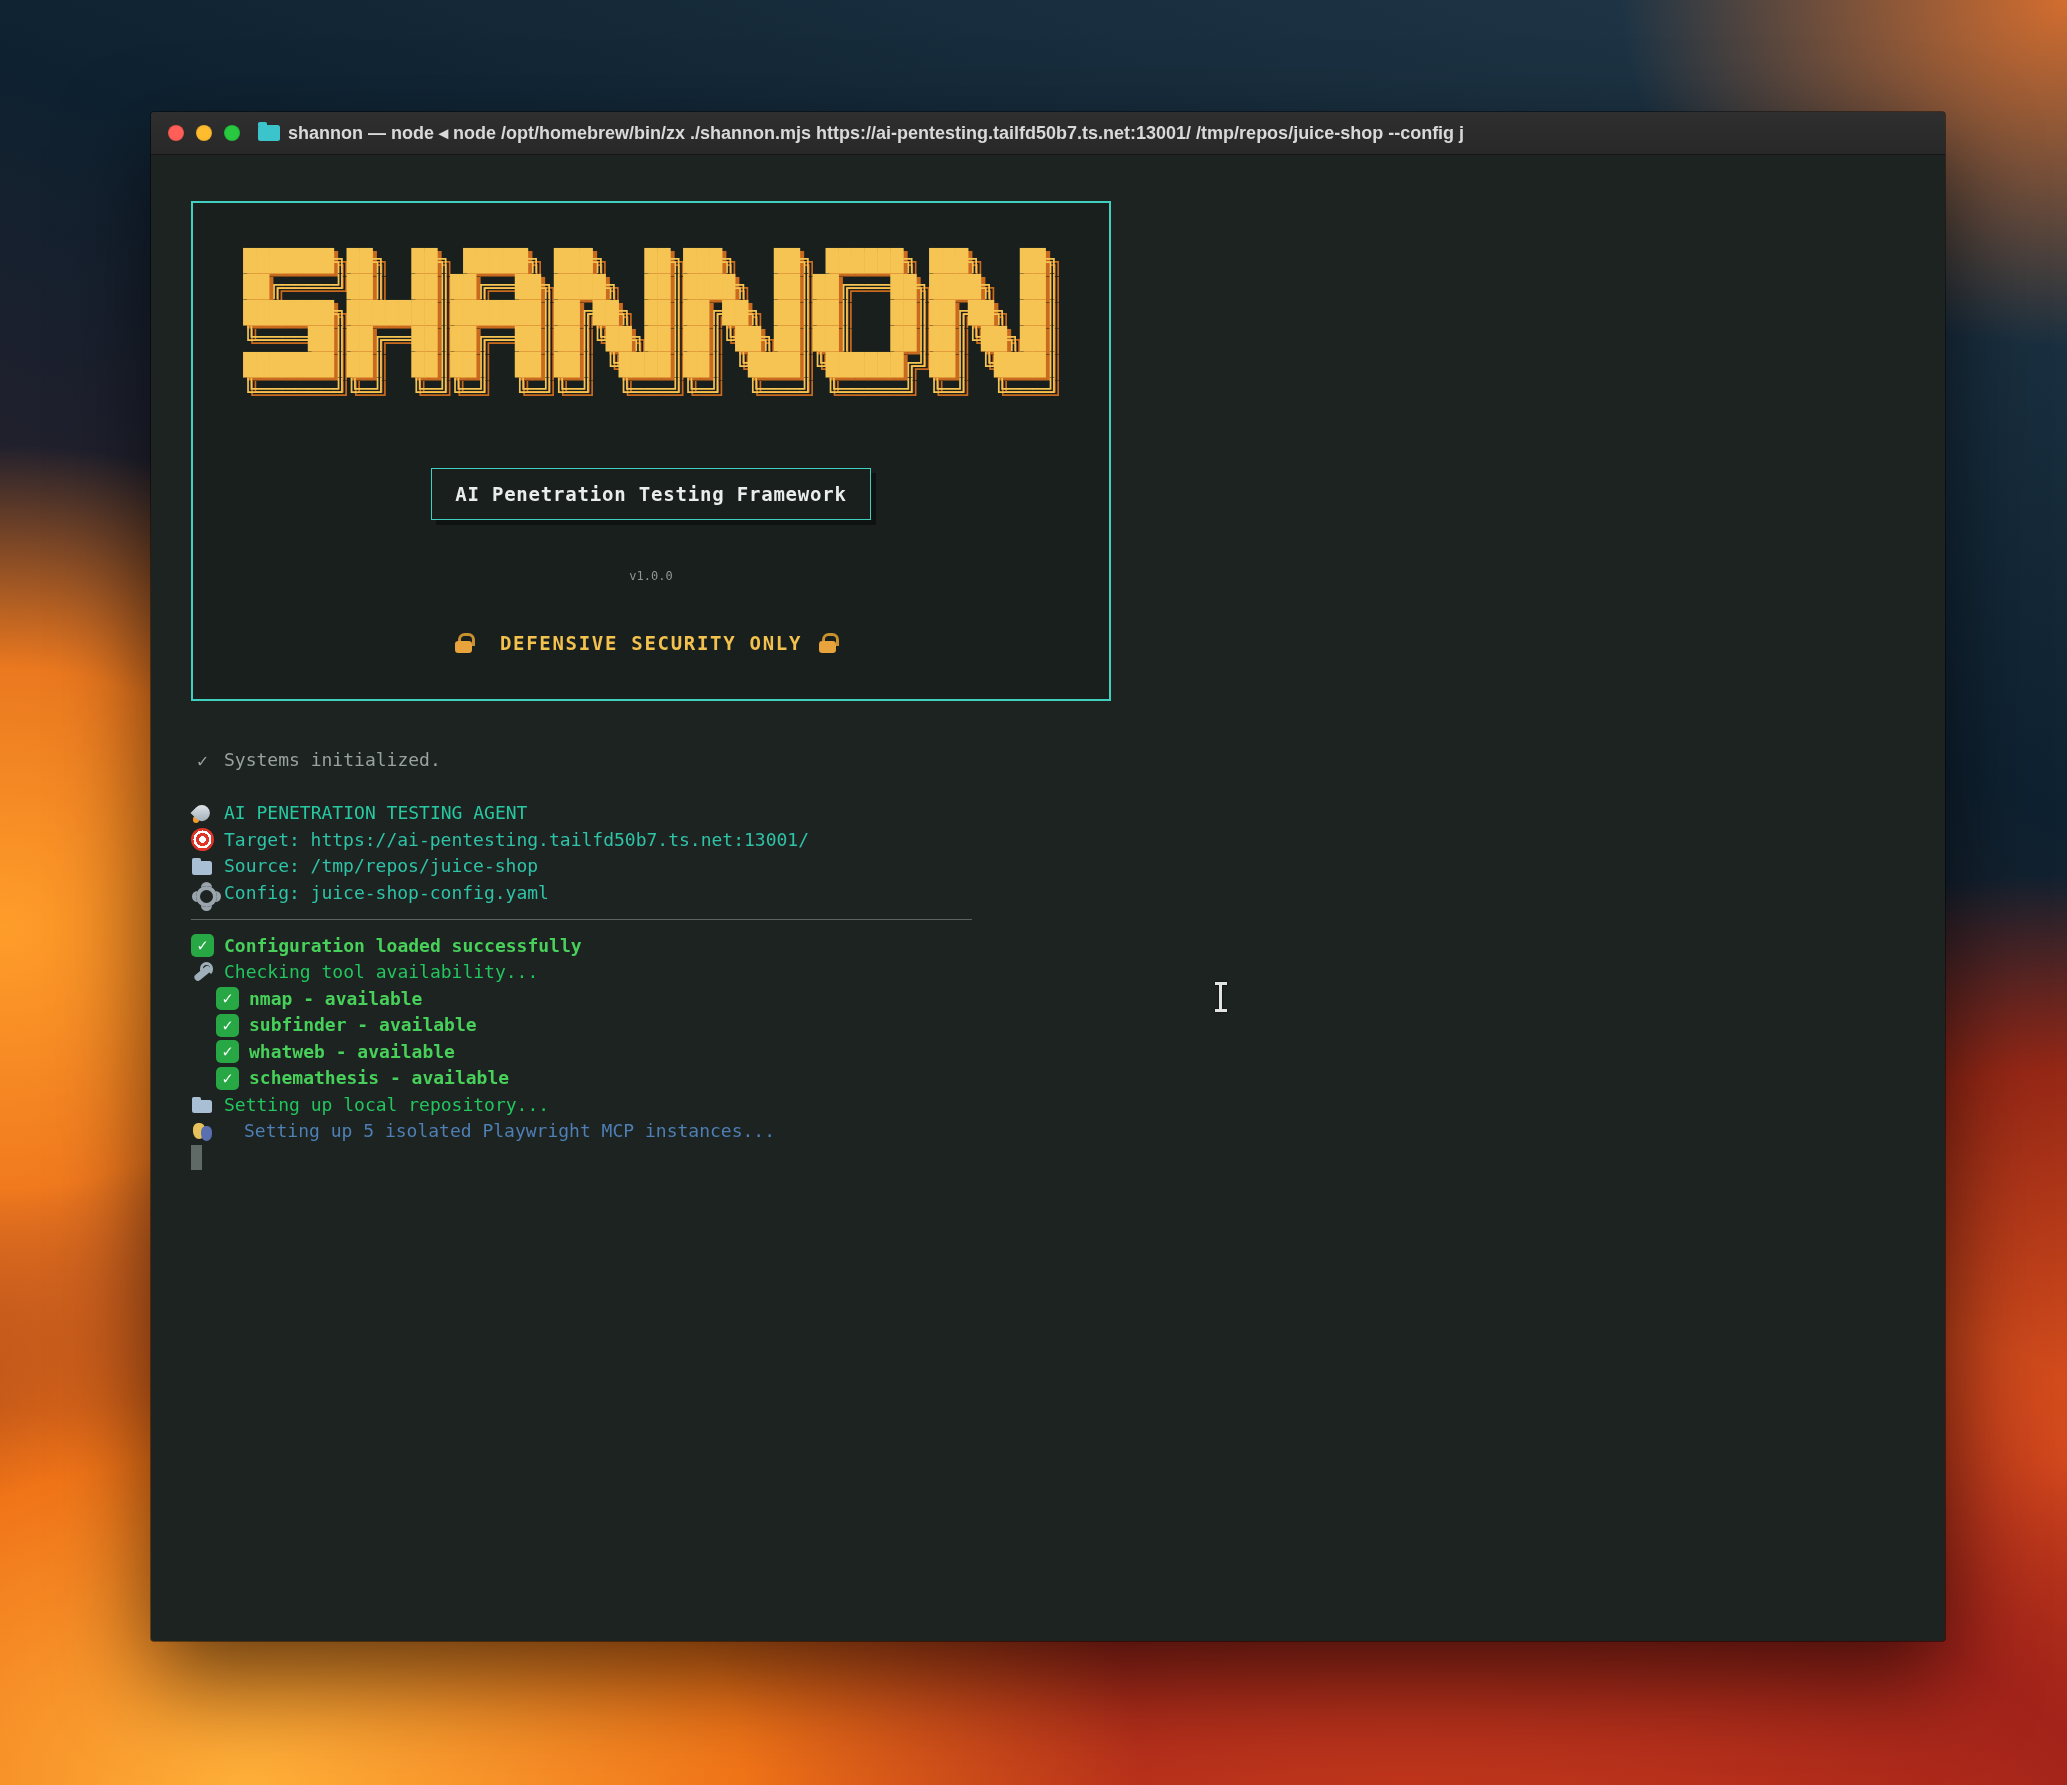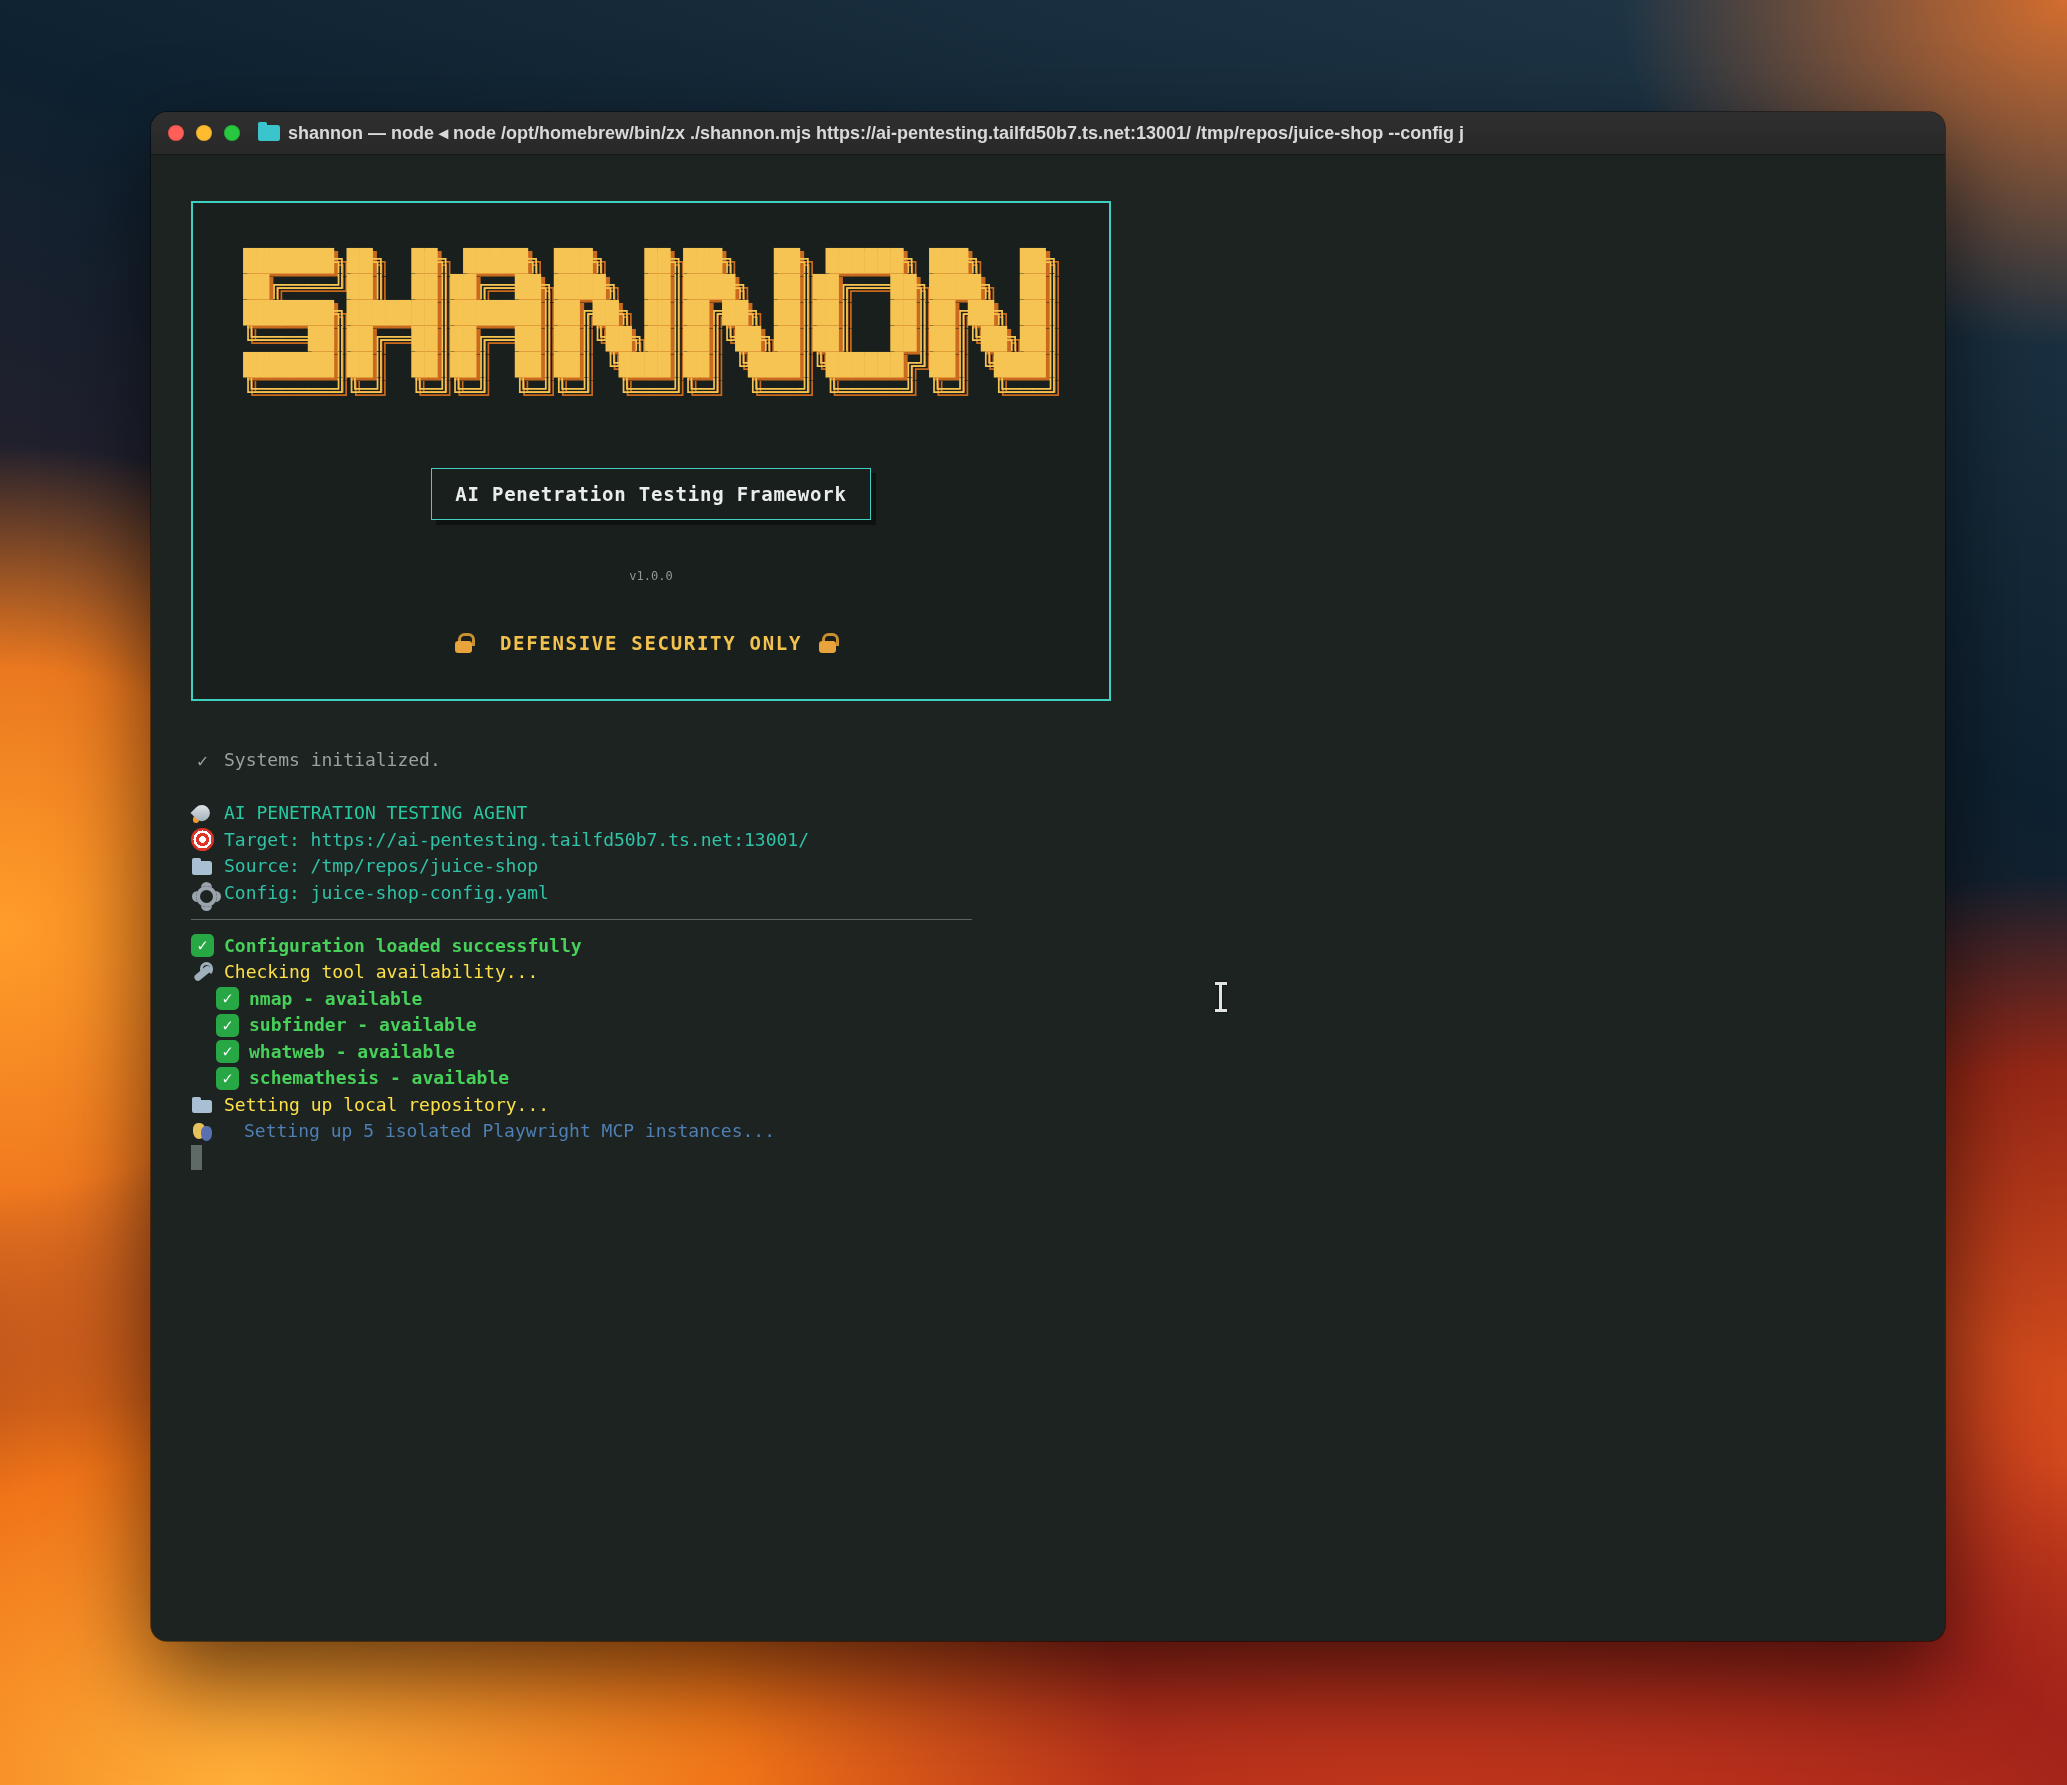--- a/index.html
+++ b/index.html
@@ -16,21 +16,21 @@
       radial-gradient(909px 744px at 0% 52%, #ff9d2a 0%, rgba(255,130,30,.9) 35%, transparent 65%),
       radial-gradient(1240px 827px at 12% 100%, #ffb03a 0%, #f07418 40%, transparent 72%),
       radial-gradient(1570px 1033px at 68% 115%, #d8471d 0%, #a3231a 52%, transparent 78%),
       radial-gradient(1075px 785px at 100% 82%, #e2561e 0%, rgba(160,40,20,.92) 50%, transparent 75%),
       linear-gradient(200deg, #22394a 0%, #0e2130 32%, #2e1f2a 58%, #7c2a1e 80%, #4a1212 100%);
   }
 
   
   .window {
     position:absolute; left:151px; top:112px; width:1794px; height:1529px;
-    border-radius:16px; overflow:hidden;
+    border-radius:3px; overflow:hidden;
     background:#1d2320;
     box-shadow:0 37px 91px rgba(0,0,0,.6), 0 0 0 0.8px rgba(0,0,0,.55);
   }
   .titlebar {
     height:43px; background:linear-gradient(#2f2f30,#282829);
     border-bottom:0.8px solid #151515;
     display:flex; align-items:center; padding:0 16.5px;
   }
   .traffic { display:flex; align-items:center; gap:11.6px; flex:none; }
   .tl { width:16.5px; height:16.5px; border-radius:50%; display:inline-block; }
@@ -85,21 +85,21 @@
 
   
   .log { margin-top:46px; }
   .line { display:flex; align-items:center; height:26.5px; white-space:pre; }
   .line.empty { height:26.5px; }
   .line.indent { padding-left:25px;align-items:center; }
   .tone-init   { color:#98a29e; }
   .tone-teal-b { color:#27c9a2; font-weight:normal; }
   .tone-teal   { color:#2fc3a8; }
   .tone-green  { color:#47d05a; font-weight:bold; }
-  .tone-dim    { color:#fde047; }
+  .tone-dim    { color:#22c55e; }
   .tone-dimblue{ color:#4e7fb5;gap:20px; }
   .lbl { margin-right:10.7px; }
   .divider { height:26.5px; display:flex; align-items:center; }
   .divider .rule { width:781px; border-top:1.7px solid #5a6461; }
 
   
   .icon { flex:none; display:inline-block; width:23px; height:23px; margin-right:10px; position:relative; }
   .ic-check { background:#27a845; border-radius:5px; }
   .ic-check::after {
     content:"✓"; position:absolute; inset:0; color:#fff; font-weight:bold;

